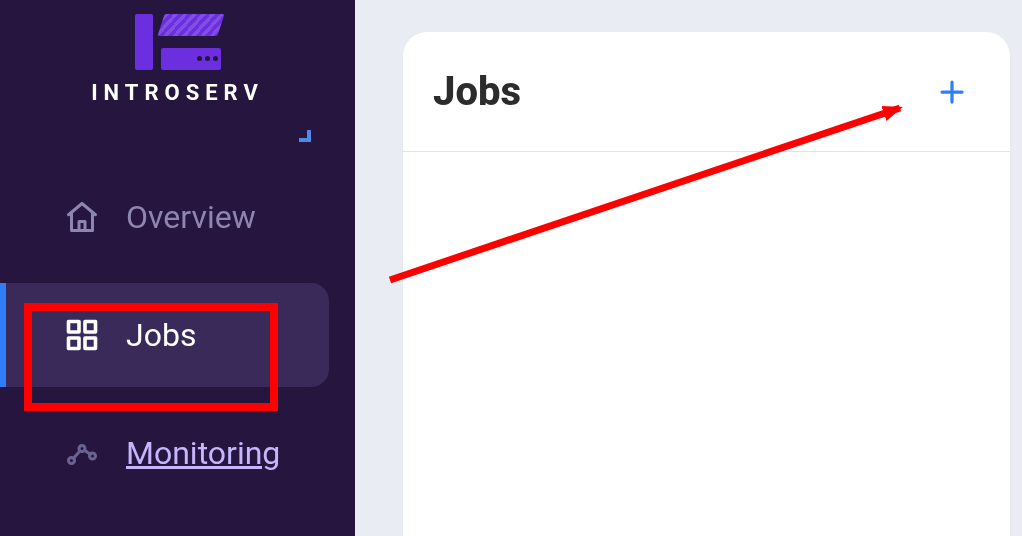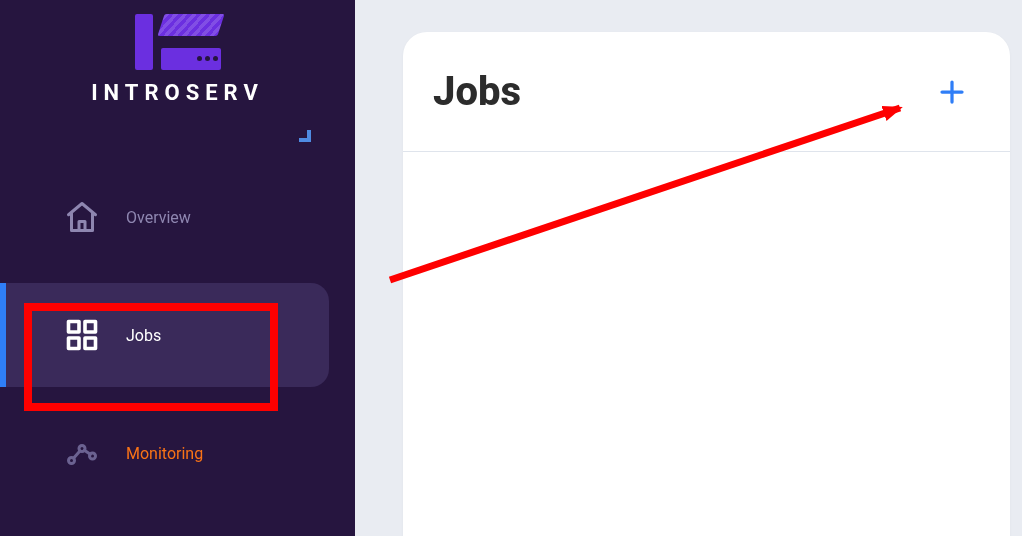--- a/index.html
+++ b/index.html
@@ -97,21 +97,21 @@
   }
 
   .nav-item {
     display: flex;
     align-items: center;
     gap: 24px;
     height: 96px;
     padding-left: 62px;
     color: #8e86b0;
     cursor: pointer;
-    font-size: 16px;
+    font-size: 32px;
     position: relative;
   }
   .nav-item .icon {
     width: 40px; height: 40px;
     display: inline-flex; align-items: center; justify-content: center;
   }
   .nav-item.active {
     background: #3a2a5a;
     color: #ffffff;
     border-top-right-radius: 18px;
@@ -123,21 +123,21 @@
     margin-bottom: 18px;
   }
   .nav-item.active::before {
     content: "";
     position: absolute;
     left: 0; top: 0; bottom: 0;
     width: 6px;
     background: #2f7ef7;
   }
 
-  .nav-item.monitoring { color:#f97316; }
+  .nav-item.monitoring { color:#c4b5fd;text-decoration:underline; }
 
   
   .content {
     position: absolute;
     left: 355px; top: 0; right: 0; bottom: 0;
     background: #e9ecf2;
   }
 
   .card {
     position: absolute;

